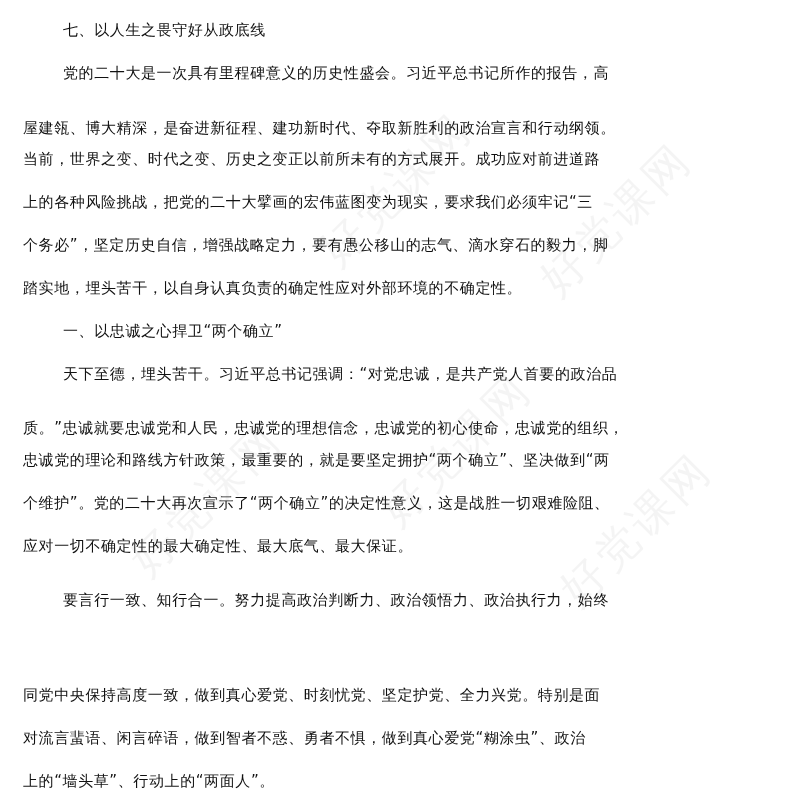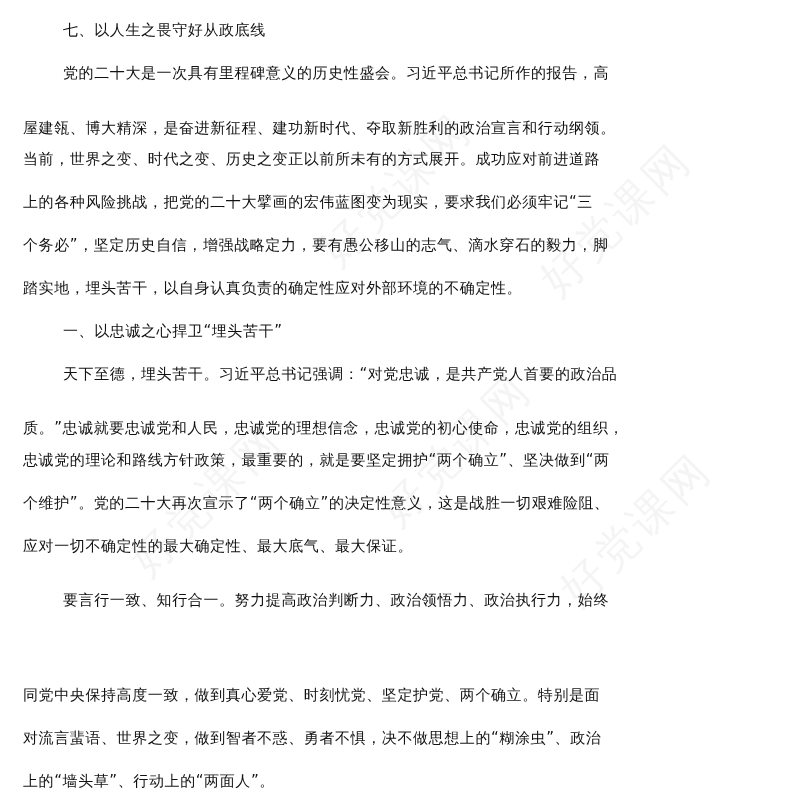--- a/index.html
+++ b/index.html
@@ -51,23 +51,23 @@
 <div class="watermark" style="left:540px; top:500px;">好党课网</div>
 
 <div class="doc" id="doc">
   <div class="line indent" style="top:0px">七、以人生之畏守好从政底线</div>
   <div class="line indent" style="top:43px">党的二十大是一次具有里程碑意义的历史性盛会。习近平总书记所作的报告，高</div>
   <div class="line" style="top:98px">屋建瓴、博大精深，是奋进新征程、建功新时代、夺取新胜利的政治宣言和行动纲领。</div>
   <div class="line" style="top:129px">当前，世界之变、时代之变、历史之变正以前所未有的方式展开。成功应对前进道路</div>
   <div class="line" style="top:172px">上的各种风险挑战，把党的二十大擘画的宏伟蓝图变为现实，要求我们必须牢记“三</div>
   <div class="line" style="top:215px">个务必”，坚定历史自信，增强战略定力，要有愚公移山的志气、滴水穿石的毅力，脚</div>
   <div class="line" style="top:258px">踏实地，埋头苦干，以自身认真负责的确定性应对外部环境的不确定性。</div>
-  <div class="line indent" style="top:301px">一、以忠诚之心捍卫“埋头苦干”</div>
+  <div class="line indent" style="top:301px">一、以忠诚之心捍卫“两个确立”</div>
   <div class="line indent" style="top:344px">天下至德，埋头苦干。习近平总书记强调：“对党忠诚，是共产党人首要的政治品</div>
   <div class="line" style="top:398px">质。”忠诚就要忠诚党和人民，忠诚党的理想信念，忠诚党的初心使命，忠诚党的组织，</div>
   <div class="line" style="top:430px">忠诚党的理论和路线方针政策，最重要的，就是要坚定拥护“两个确立”、坚决做到“两</div>
   <div class="line" style="top:473px">个维护”。党的二十大再次宣示了“两个确立”的决定性意义，这是战胜一切艰难险阻、</div>
   <div class="line" style="top:516px">应对一切不确定性的最大确定性、最大底气、最大保证。</div>
   <div class="line indent" style="top:570px">要言行一致、知行合一。努力提高政治判断力、政治领悟力、政治执行力，始终</div>
-  <div class="line" style="top:665px">同党中央保持高度一致，做到真心爱党、时刻忧党、坚定护党、两个确立。特别是面</div>
-  <div class="line" style="top:708px">对流言蜚语、世界之变，做到智者不惑、勇者不惧，决不做思想上的“糊涂虫”、政治</div>
+  <div class="line" style="top:665px">同党中央保持高度一致，做到真心爱党、时刻忧党、坚定护党、全力兴党。特别是面</div>
+  <div class="line" style="top:708px">对流言蜚语、闲言碎语，做到智者不惑、勇者不惧，做到真心爱党“糊涂虫”、政治</div>
   <div class="line" style="top:751px">上的“墙头草”、行动上的“两面人”。</div>
 </div>
 
 </body></html>

